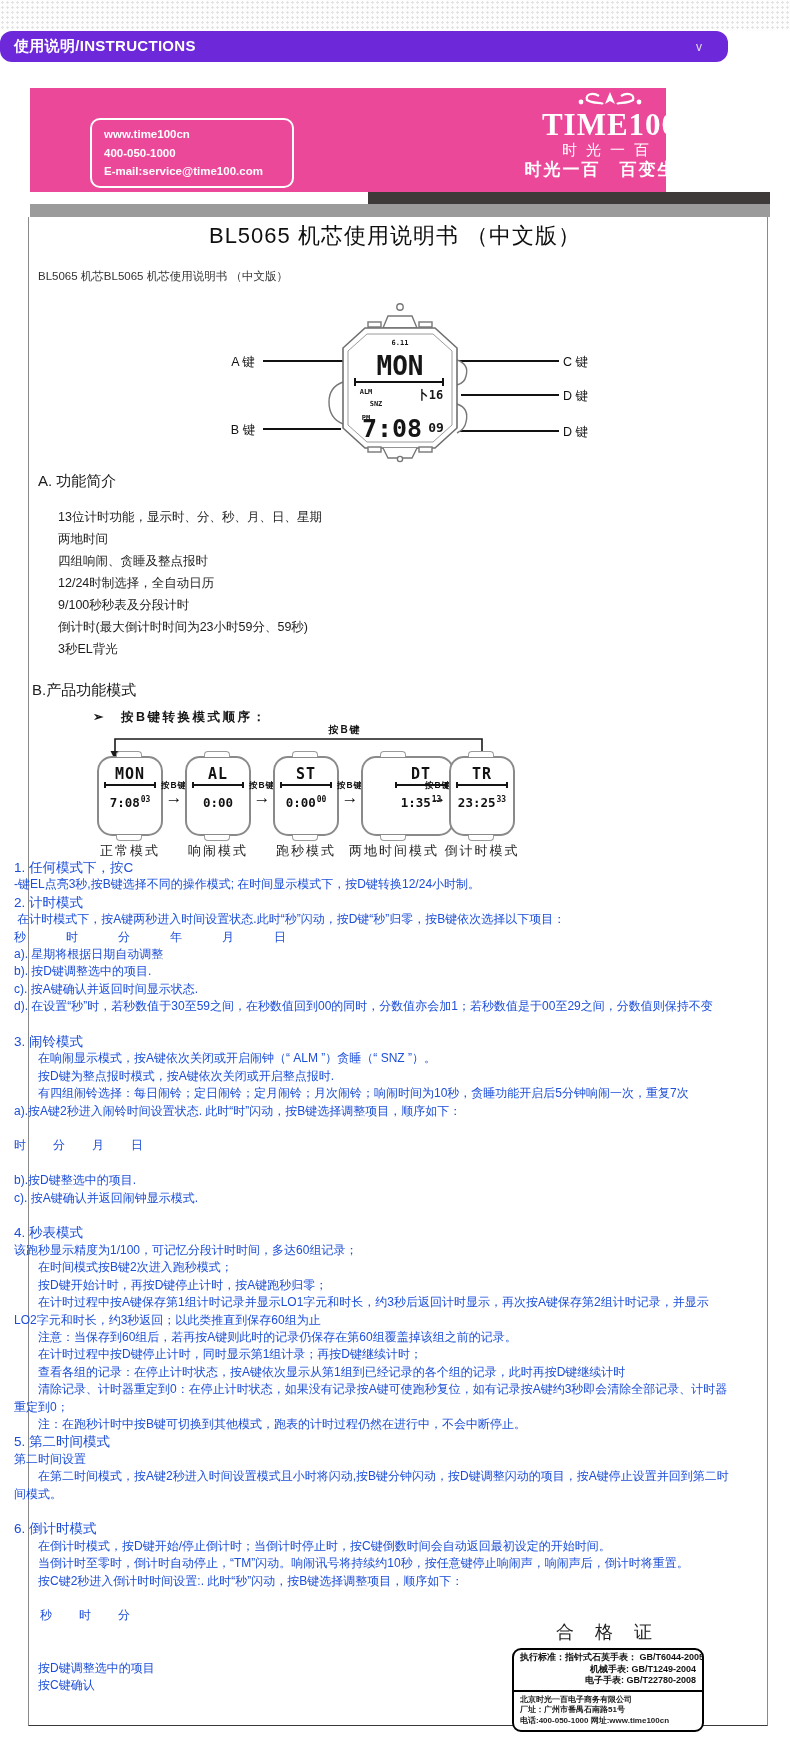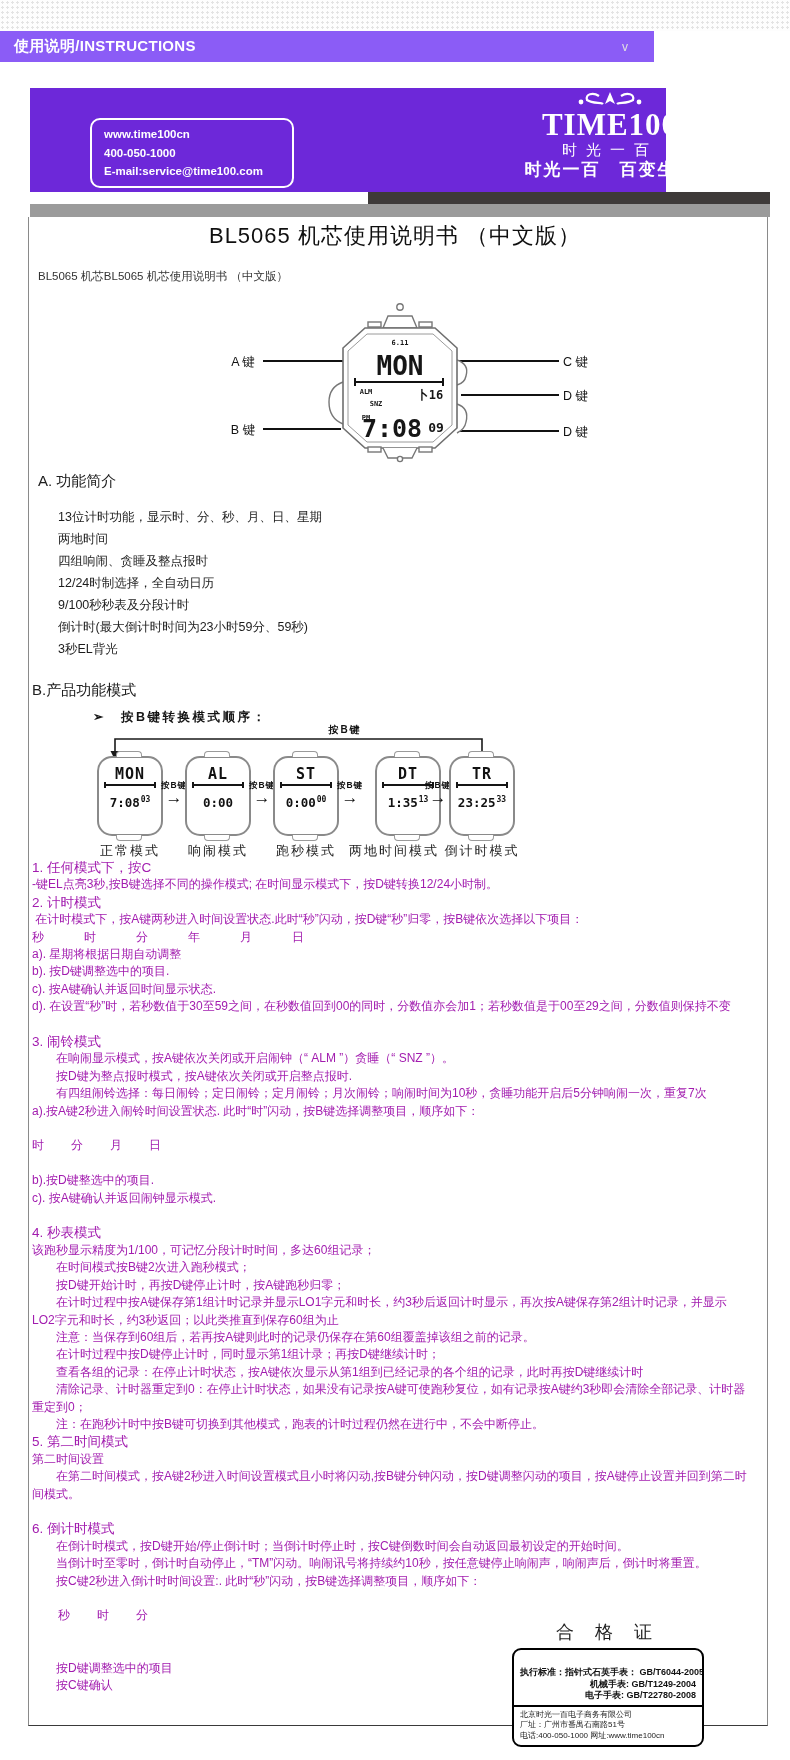--- a/index.html
+++ b/index.html
@@ -2,26 +2,26 @@
 <html><head>
 <meta charset="utf-8">
 <style>
   html,body{margin:0;padding:0;background:#fff;}
   .page{position:relative;width:790px;height:1760px;background:#ffffff;overflow:hidden;
         font-family:"Liberation Sans",sans-serif;color:#1c1c1c;}
   
   .dots{position:absolute;left:0;top:0;width:790px;height:31px;background-color:#fdfdfd;
         background-image:radial-gradient(#e3e3e3 1px, transparent 1.3px);background-size:5px 5px;}
   
-  .topbar{position:absolute;left:0;top:31px;width:654px;height:31px;background:#8b5cf6;color:#fff;
-          display:flex;align-items:center;}
+  .topbar{position:absolute;left:0;top:31px;width:728px;height:31px;background:#6d28d9;color:#fff;
+          display:flex;align-items:center;border-radius:12px;}
   .topbar-title{font-weight:bold;font-size:15px;margin-left:14px;letter-spacing:.3px;}
   .topbar-chevron{position:absolute;right:26px;font-size:12px;color:#e0e0e0;cursor:pointer;}
   
-  .header{position:absolute;left:30px;top:88px;width:636px;height:104px;background:#6d28d9;}
+  .header{position:absolute;left:30px;top:88px;width:636px;height:104px;background:#ec4899;}
   .header-ext{position:absolute;left:368px;top:192px;width:402px;height:12px;background:#3e3a39;}
   .contact-box{position:absolute;left:60px;top:30px;width:176px;padding:5px 12px;border:2px solid #fff;
                border-radius:10px;color:#fff;font-weight:bold;font-size:11.5px;line-height:18.5px;}
   .logo{position:absolute;left:400px;top:2px;width:360px;text-align:center;color:#fff;}
   .crown{display:block;margin:0 auto;}
   .brand{font-family:"Liberation Serif",serif;font-weight:bold;font-size:31px;letter-spacing:1px;line-height:30px;}
   .brand-cn{font-family:"Liberation Serif",serif;font-size:15px;letter-spacing:9px;margin-top:1px;}
   .tagline{position:absolute;left:400px;top:70px;width:360px;text-align:center;color:#fff;
            font-weight:bold;font-size:17px;letter-spacing:2px;}
   
@@ -63,32 +63,32 @@
   .mw-line::before{left:0;} .mw-line::after{right:0;}
   .mw-time{text-align:center;margin-top:9px;font-family:"DejaVu Sans Mono",monospace;
            font-weight:bold;font-size:12.5px;color:#111;white-space:nowrap;}
   .mw-sec{font-size:8px;vertical-align:top;margin-left:1px;}
   .mini-label{position:absolute;top:120px;width:110px;text-align:center;font-size:13px;
               letter-spacing:2px;color:#222;}
   .bt-arrow{position:absolute;top:58px;width:44px;text-align:center;}
   .bt-label{font-size:8.5px;font-weight:bold;letter-spacing:1px;color:#111;white-space:nowrap;}
   .bt-glyph{font-size:17px;line-height:12px;color:#111;}
   
-  .body-text{position:absolute;left:32px;top:859px;width:732px;font-size:12px;line-height:17.4px;
-             color:#a21caf;white-space:pre;}
+  .body-text{position:absolute;left:14px;top:859px;width:732px;font-size:12px;line-height:17.4px;
+             color:#1d4ed8;white-space:pre;}
   .body-text .h{font-size:13.5px;}
   .body-text .g{height:17.4px;}
   .body-text .sp{letter-spacing:1px;}
   
   .certificate{position:absolute;left:512px;top:1620px;width:192px;text-align:center;}
   .cert-title{font-size:18px;letter-spacing:8px;color:#1d1d1d;font-weight:500;}
   .cert-box{margin-top:4px;border:2px solid #000;border-radius:9px;overflow:hidden;background:#fff;}
-  .cert-standards{padding:17px 6px 3px;border-bottom:2px solid #000;font-size:9px;font-weight:bold;
+  .cert-standards{padding:2px 6px 3px;border-bottom:2px solid #000;font-size:9px;font-weight:bold;
                   line-height:11.5px;color:#111;text-align:right;white-space:nowrap;}
-  .cert-company{padding:3px 6px 4px;text-align:left;font-size:8px;font-weight:normal;line-height:10.5px;color:#222;}
+  .cert-company{padding:3px 6px 4px;text-align:left;font-size:8px;font-weight:bold;line-height:10.5px;color:#222;}
 </style>
 </head>
 <body>
 
 <div class="page">
 
   <div class="dots"></div>
 
   <div class="topbar">
     <span class="topbar-title">使用说明/INSTRUCTIONS</span>
@@ -214,21 +214,21 @@
       <div class="mini-watch" style="left: 213px;">
         <div class="mw-mode">ST</div>
         <div class="mw-line"></div>
         <div class="mw-time">0:00<span class="mw-sec">00</span></div>
       </div>
       <div class="mini-label" style="left: 191px;">跑秒模式</div>
       <div class="bt-arrow" style="left: 268px;">
         <div class="bt-label">按B键</div>
         <div class="bt-glyph">→</div>
       </div>
-      <div class="mini-watch" style="left: 315px;">
+      <div class="mini-watch" style="left: 301px; padding-left: 27px;">
         <div class="mw-mode">DT</div>
         <div class="mw-line"></div>
         <div class="mw-time">1:35<span class="mw-sec">13</span></div>
       </div>
       <div class="mini-label" style="left: 279px;">两地时间模式</div>
       <div class="bt-arrow" style="left: 356px;">
         <div class="bt-label">按B键</div>
         <div class="bt-glyph">→</div>
       </div>
       <div class="mini-watch" style="left: 389px;">

